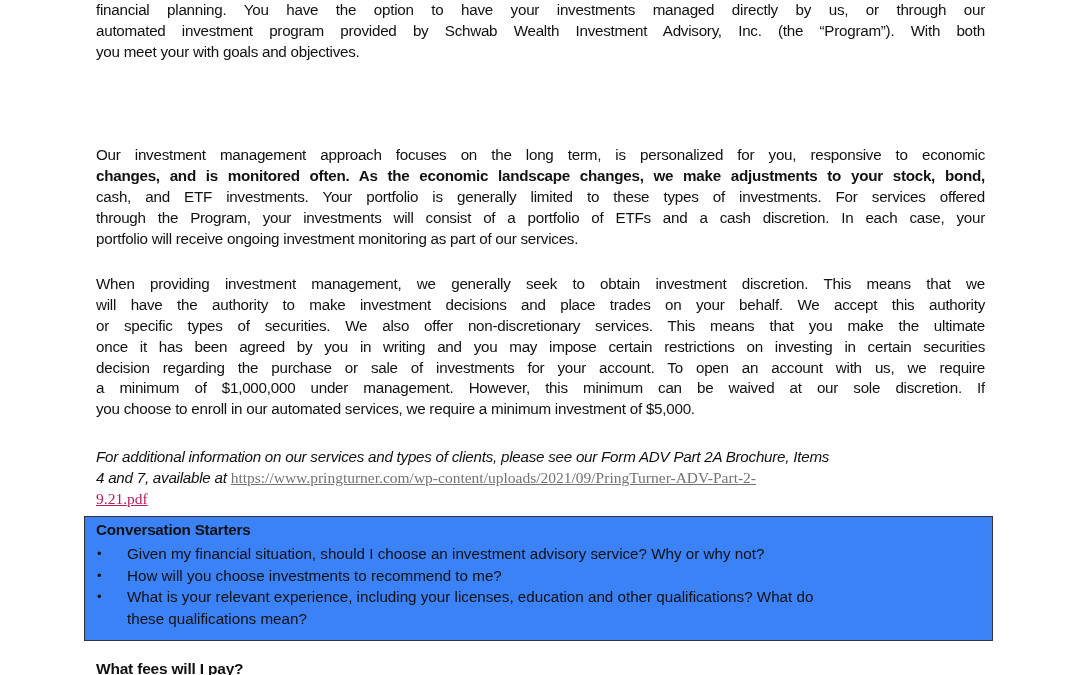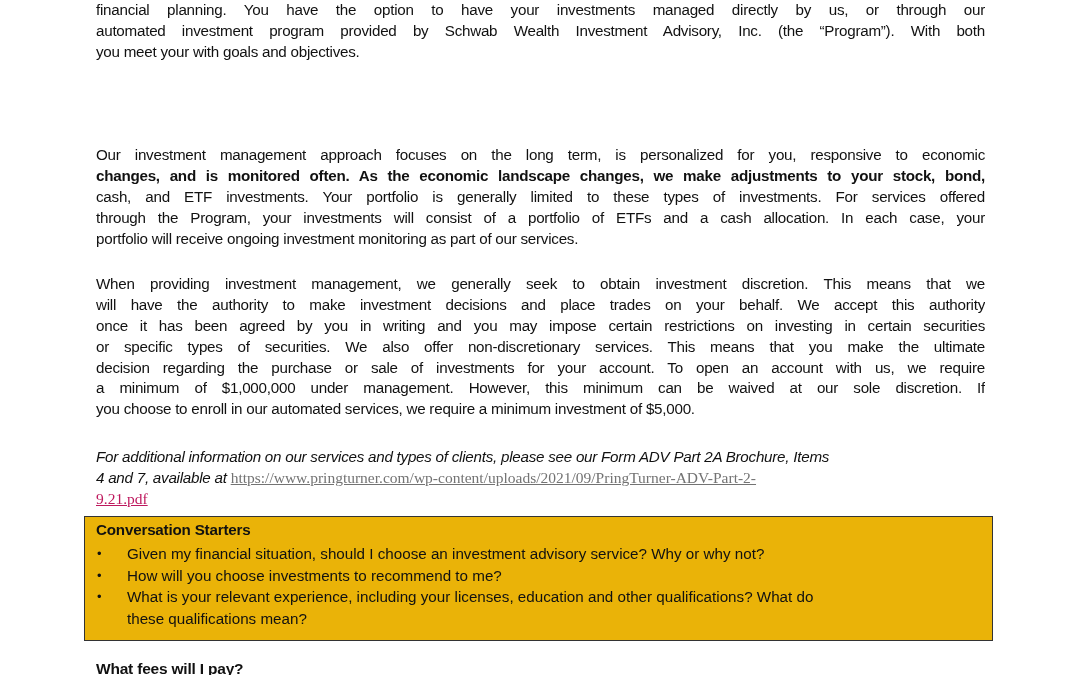--- a/index.html
+++ b/index.html
@@ -34,41 +34,41 @@
   <div class="para p1">
     <span class="ln" style="white-space: normal; overflow: hidden;">financial planning. You have the option to have your investments managed directly by us, or through our</span>
     <span class="ln" style="white-space: normal; overflow: hidden;">automated investment program provided by Schwab Wealth Investment Advisory, Inc. (the “Program”). With both</span>
     <span class="ln last">you meet your with goals and objectives.</span>
   </div>
 
   <div class="para p2">
     <span class="ln" style="white-space: normal; overflow: hidden;">Our investment management approach focuses on the long term, is personalized for you, responsive to economic</span>
     <span class="ln" style="white-space: normal; overflow: hidden; font-weight: bold;">changes, and is monitored often.  As the economic landscape changes, we make adjustments to your stock, bond,</span>
     <span class="ln" style="white-space: normal; overflow: hidden;">cash, and ETF investments. Your portfolio is generally limited to these types of investments. For services offered</span>
-    <span class="ln" style="white-space: normal; overflow: hidden;">through the Program, your investments will consist of a portfolio of ETFs and a cash allocation. In each case, your</span>
+    <span class="ln" style="white-space: normal; overflow: hidden;">through the Program, your investments will consist of a portfolio of ETFs and a cash discretion. In each case, your</span>
     <span class="ln last">portfolio will receive ongoing investment monitoring as part of our services.</span>
   </div>
 
   <div class="para p3">
     <span class="ln" style="white-space: normal; overflow: hidden;">When providing investment management, we generally seek to obtain investment discretion. This means that we</span>
     <span class="ln" style="white-space: normal; overflow: hidden;">will have the authority to make investment decisions and place trades on your behalf. We accept this authority</span>
+    <span class="ln" style="white-space: normal; overflow: hidden;">or specific types of securities. We also offer non-discretionary services. This means that you make the ultimate</span>
     <span class="ln" style="white-space: normal; overflow: hidden;">once it has been agreed by you in writing and you may impose certain restrictions on investing in certain securities</span>
-    <span class="ln" style="white-space: normal; overflow: hidden;">or specific types of securities. We also offer non-discretionary services. This means that you make the ultimate</span>
     <span class="ln" style="white-space: normal; overflow: hidden;">decision regarding the purchase or sale of investments for your account. To open an account with us, we require</span>
     <span class="ln" style="white-space: normal; overflow: hidden;">a minimum of $1,000,000 under management. However, this minimum can be waived at our sole discretion. If</span>
     <span class="ln last">you choose to enroll in our automated services, we require a minimum investment of $5,000.</span>
   </div>
 
   <div class="note">
     <span class="ln">For additional information on our services and types of clients, please see our Form ADV Part 2A Brochure, Items</span>
     <span class="ln"><span>4 and 7,  available at </span><a style="color: #737373;">https://www.pringturner.com/wp-content/uploads/2021/09/PringTurner-ADV-Part-2-</a></span>
     <span class="ln"><a style="color: #be185d;">9.21.pdf</a></span>
   </div>
 
-  <div class="box" style="background: #eab308;">
+  <div class="box" style="background: #3b82f6;">
     <div class="box-title">Conversation Starters</div>
     <ul>
       <li>
         <span class="bullet">•</span>
         <span>Given my financial situation, should I choose an investment advisory service? Why or why not?</span>
       </li>
       <li>
         <span class="bullet">•</span>
         <span>How will you choose investments to recommend to me?</span>
       </li>

